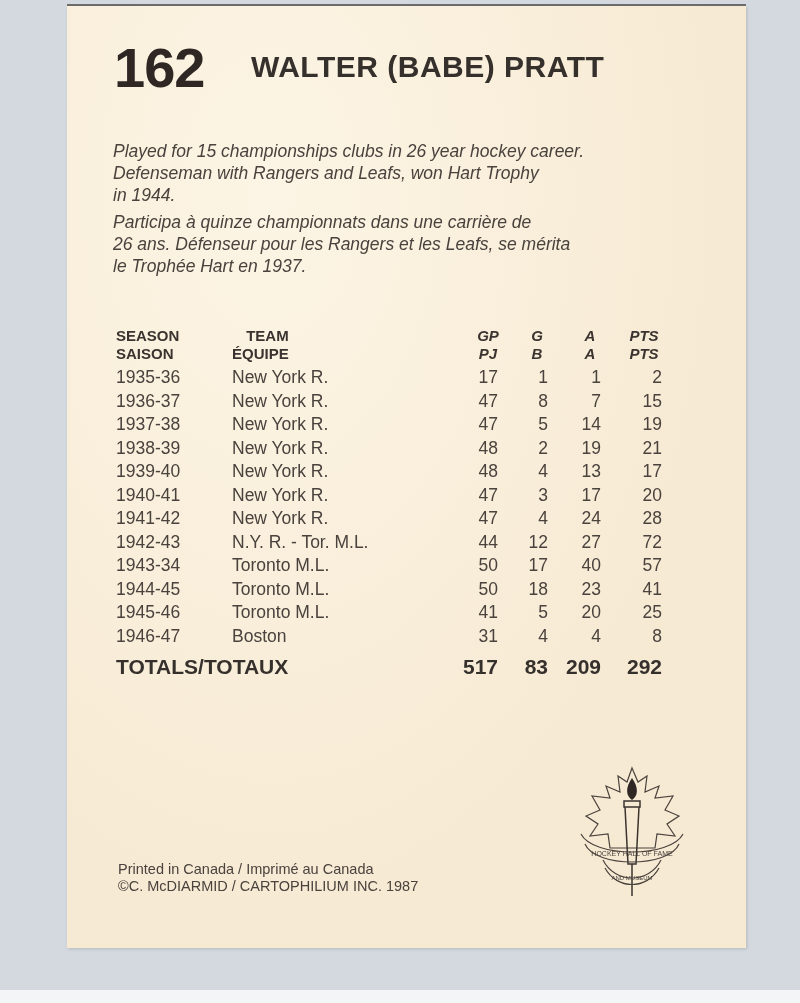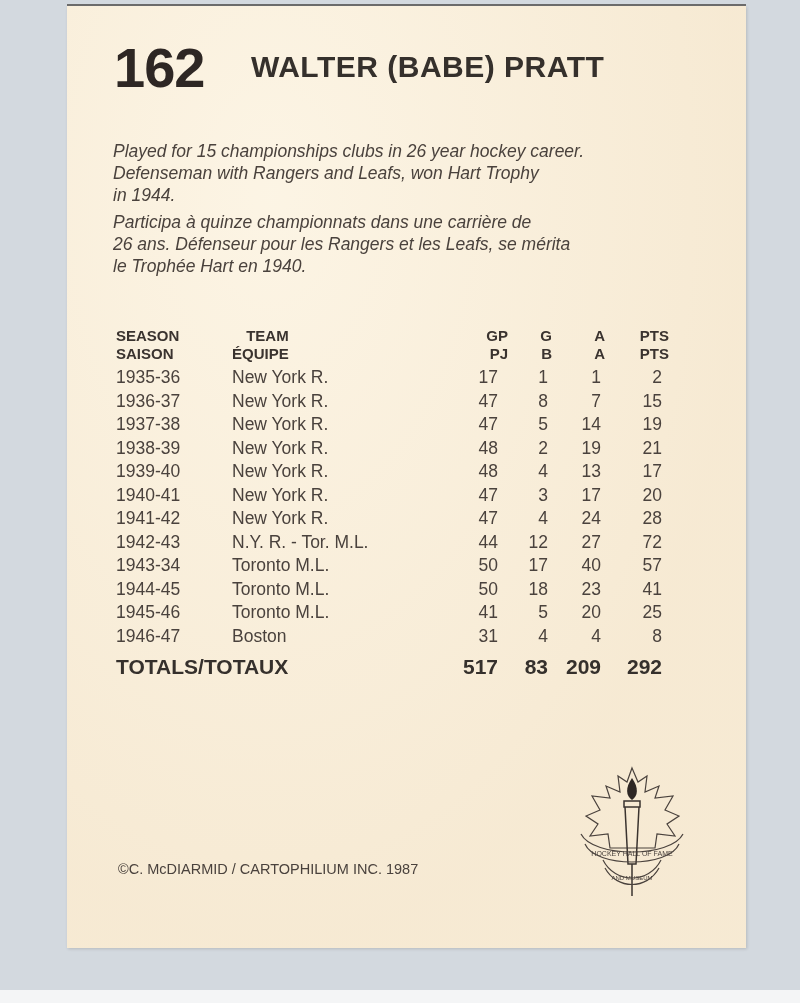--- a/index.html
+++ b/index.html
@@ -36,21 +36,21 @@
   .stats { position: absolute; left: 45px; top: 321px; width: 560px; }
   .row { position: relative; height: 23.5px; font-size: 17.5px; color: #4a423d; }
   .hdr { height: 40px; font-size: 15px; font-weight: bold; color: #3a332f; line-height: 18px; }
   .c { position: absolute; top: 0; }
   .c-season { left: 4px; }
   .c-team { left: 120px; text-align: right; }
   .c-gp { left: 340px; width: 46px; text-align: right; }
   .c-g { left: 390px; width: 46px; text-align: right; }
   .c-a { left: 443px; width: 46px; text-align: right; }
   .c-pts { left: 496px; width: 54px; text-align: right; }
-  .hdr .c-gp, .hdr .c-g, .hdr .c-a, .hdr .c-pts { text-align: right; }
+  .hdr .c-gp, .hdr .c-g, .hdr .c-a, .hdr .c-pts { text-align: center; font-style: italic; }
   .hdr .c-gp { left: 356px; width: 40px; }
   .hdr .c-g { left: 410px; width: 30px; }
   .hdr .c-a { left: 463px; width: 30px; }
   .hdr .c-pts { left: 507px; width: 50px; }
   .totals { margin-top: 6px; font-weight: bold; color: #35302c; font-size: 21px; }
   .footer { position: absolute; left: 51px; top: 855px; font-size: 14.5px; line-height: 17px; color: #4a423d; }
   .footer div { white-space: nowrap; }
   .logo { position: absolute; left: 508px; top: 758px; width: 115px; height: 140px; }
 </style>
 </head>
@@ -63,21 +63,21 @@
   <div class="player-name">WALTER (BABE) PRATT</div>
 
   <div class="bio bio-en">
     <p>Played for 15 championships clubs in 26 year hockey career.</p>
     <p>Defenseman with Rangers and Leafs, won Hart Trophy</p>
     <p>in 1944.</p>
   </div>
   <div class="bio bio-fr">
     <p>Participa à quinze championnats dans une carrière de</p>
     <p>26 ans. Défenseur pour les Rangers et les Leafs, se mérita</p>
-    <p>le Trophée Hart en 1940.</p>
+    <p>le Trophée Hart en 1937.</p>
   </div>
 
   <div class="stats">
     <div class="row hdr">
       <div class="c c-season">
           <div>SEASON</div>
           <div>SAISON</div>
         </div>
       <div class="c c-team">
           <div>TEAM</div>
@@ -201,20 +201,21 @@
     <div class="row totals">
       <span class="c c-season">TOTALS/TOTAUX</span>
       <span class="c c-gp">517</span>
       <span class="c c-g">83</span>
       <span class="c c-a">209</span>
       <span class="c c-pts">292</span>
     </div>
   </div>
 
   <div class="footer">
+    <div>Printed in Canada / Imprimé au Canada</div>
     <div>©C. McDIARMID / CARTOPHILIUM INC. 1987</div>
   </div>
 
   <svg class="logo" viewBox="0 0 115 140">
     <path d="M57 4 L63 18 L72 12 L70 28 L84 22 L80 34 L98 32 L90 46 L104 52 L92 60 L100 72 L82 70 L80 84 L35 84 L33 70 L15 72 L23 60 L11 52 L25 46 L17 32 L35 34 L31 22 L45 28 L43 12 L52 18 Z" fill="none" stroke="#4a423d" stroke-width="1.2"></path>
     <path d="M57 14 C50 24 51 32 57 36 C63 32 64 24 57 14 Z" fill="#2e2724"></path>
     <rect x="49" y="37" width="16" height="6" fill="none" stroke="#3a332f" stroke-width="1.5"></rect>
     <path d="M50 43 L53 100 L61 100 L64 43" fill="none" stroke="#3a332f" stroke-width="1.5"></path>
     <line x1="57" y1="100" x2="57" y2="132" stroke="#3a332f" stroke-width="1.5"></line>
     <path d="M6 70 C18 94 96 94 108 70" fill="none" stroke="#4a423d" stroke-width="1.2"></path>

